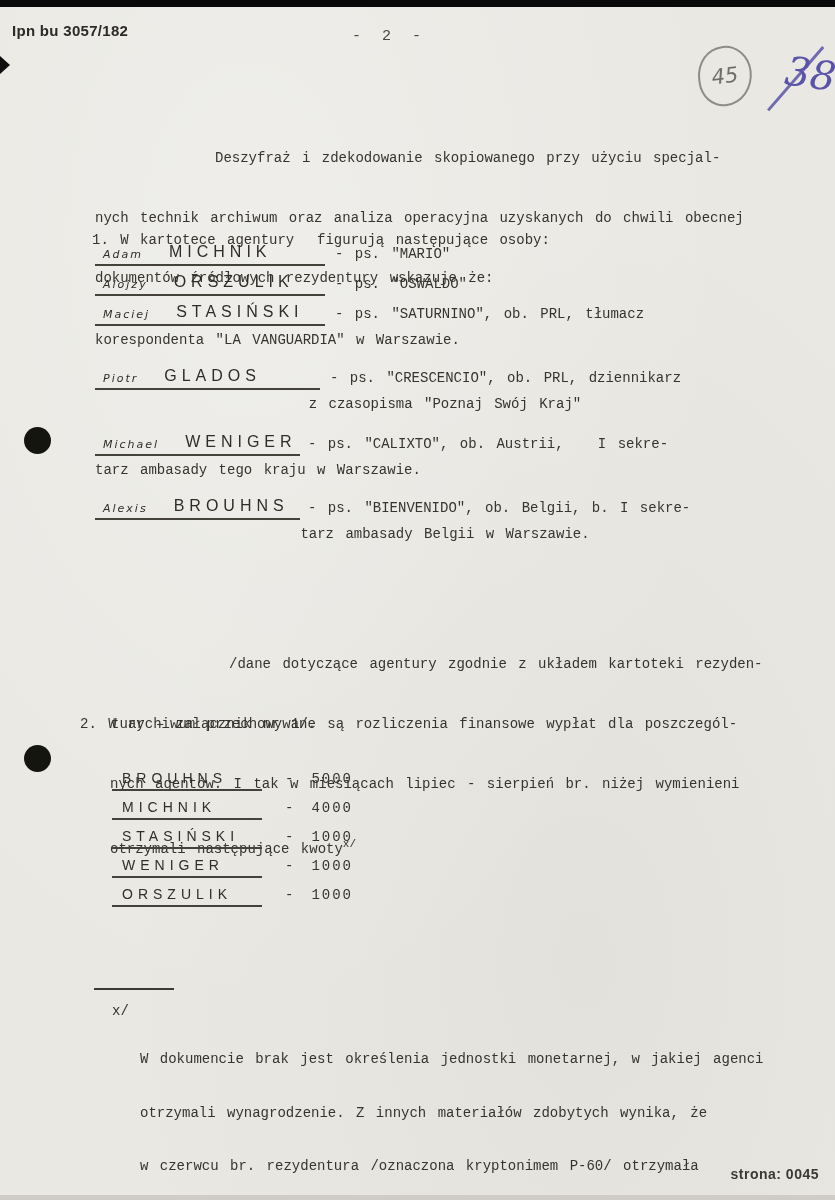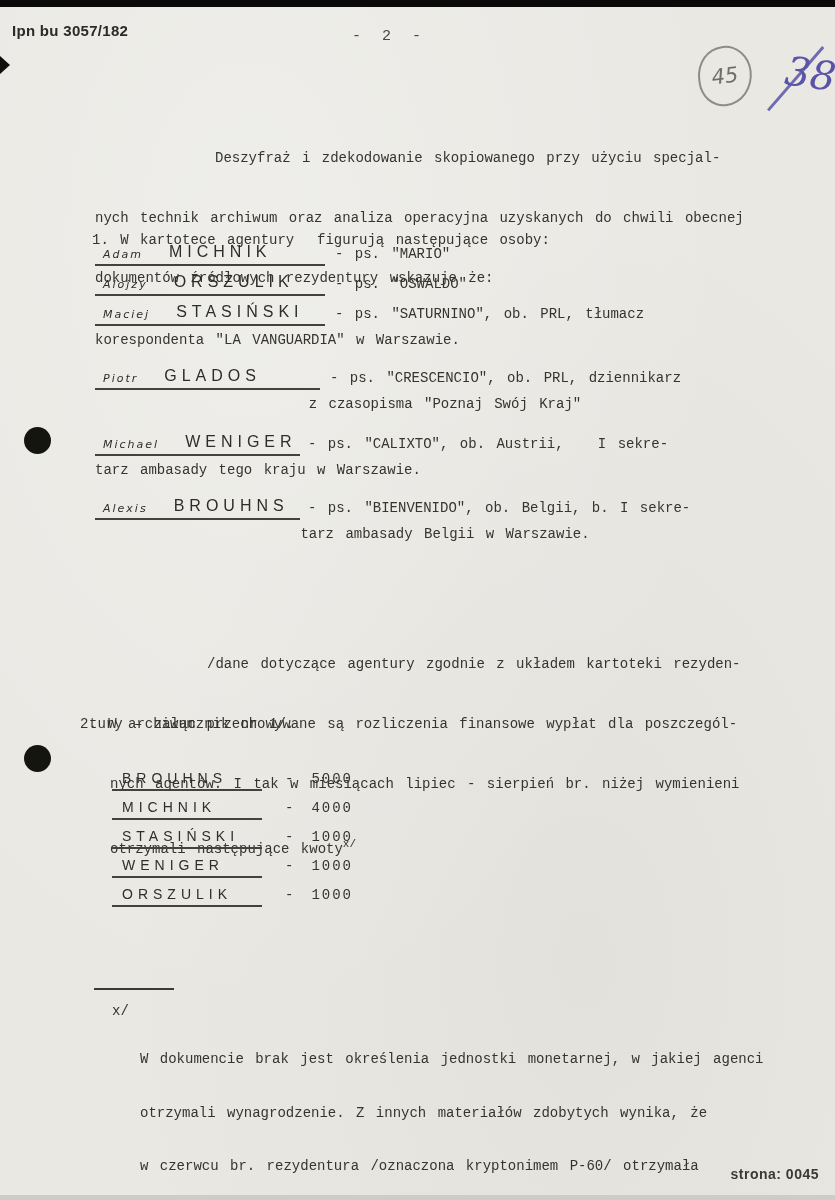--- a/index.html
+++ b/index.html
@@ -67,21 +67,21 @@
     font-family:Liberation Sans, sans-serif;font-size:16px;color:#2f2d29;
     letter-spacing:5px;white-space:pre;
   }
   .w-a{width:230px;margin-right:10px;}
   .w-b{width:225px;margin-right:10px;}
   .w-c{width:205px;margin-right:8px;gap:26px;}
   .w-d{width:215px;margin-right:8px;}
   .desc{padding-bottom:4px;}
   .cont{line-height:28px;}
   .mt6{margin-top:6px;text-align:center;} .mt8{margin-top:8px;}
-  .annex{position:absolute;left:89px;top:618px;width:690px;}
+  .annex{position:absolute;left:111px;top:618px;width:690px;}
   .annex .line:first-child{text-indent:118px;}
   .section2{position:absolute;left:110px;top:678px;width:700px;}
   .section2 .line:first-child{text-indent:-30px;}
   .sup-marker{vertical-align:super;font-size:11px;letter-spacing:0;}
   
   .payments{position:absolute;left:112px;top:762px;}
   .pay-row{height:29px;display:flex;align-items:flex-end;}
   .pay-box{width:150px;padding:0 4px 3px 10px;border-bottom:2px solid #45423c;box-sizing:border-box;}
   .pay-box .hand-last{font-size:14px;letter-spacing:5px;}
   .pay-dash{margin-left:23px;padding-bottom:4px;}

